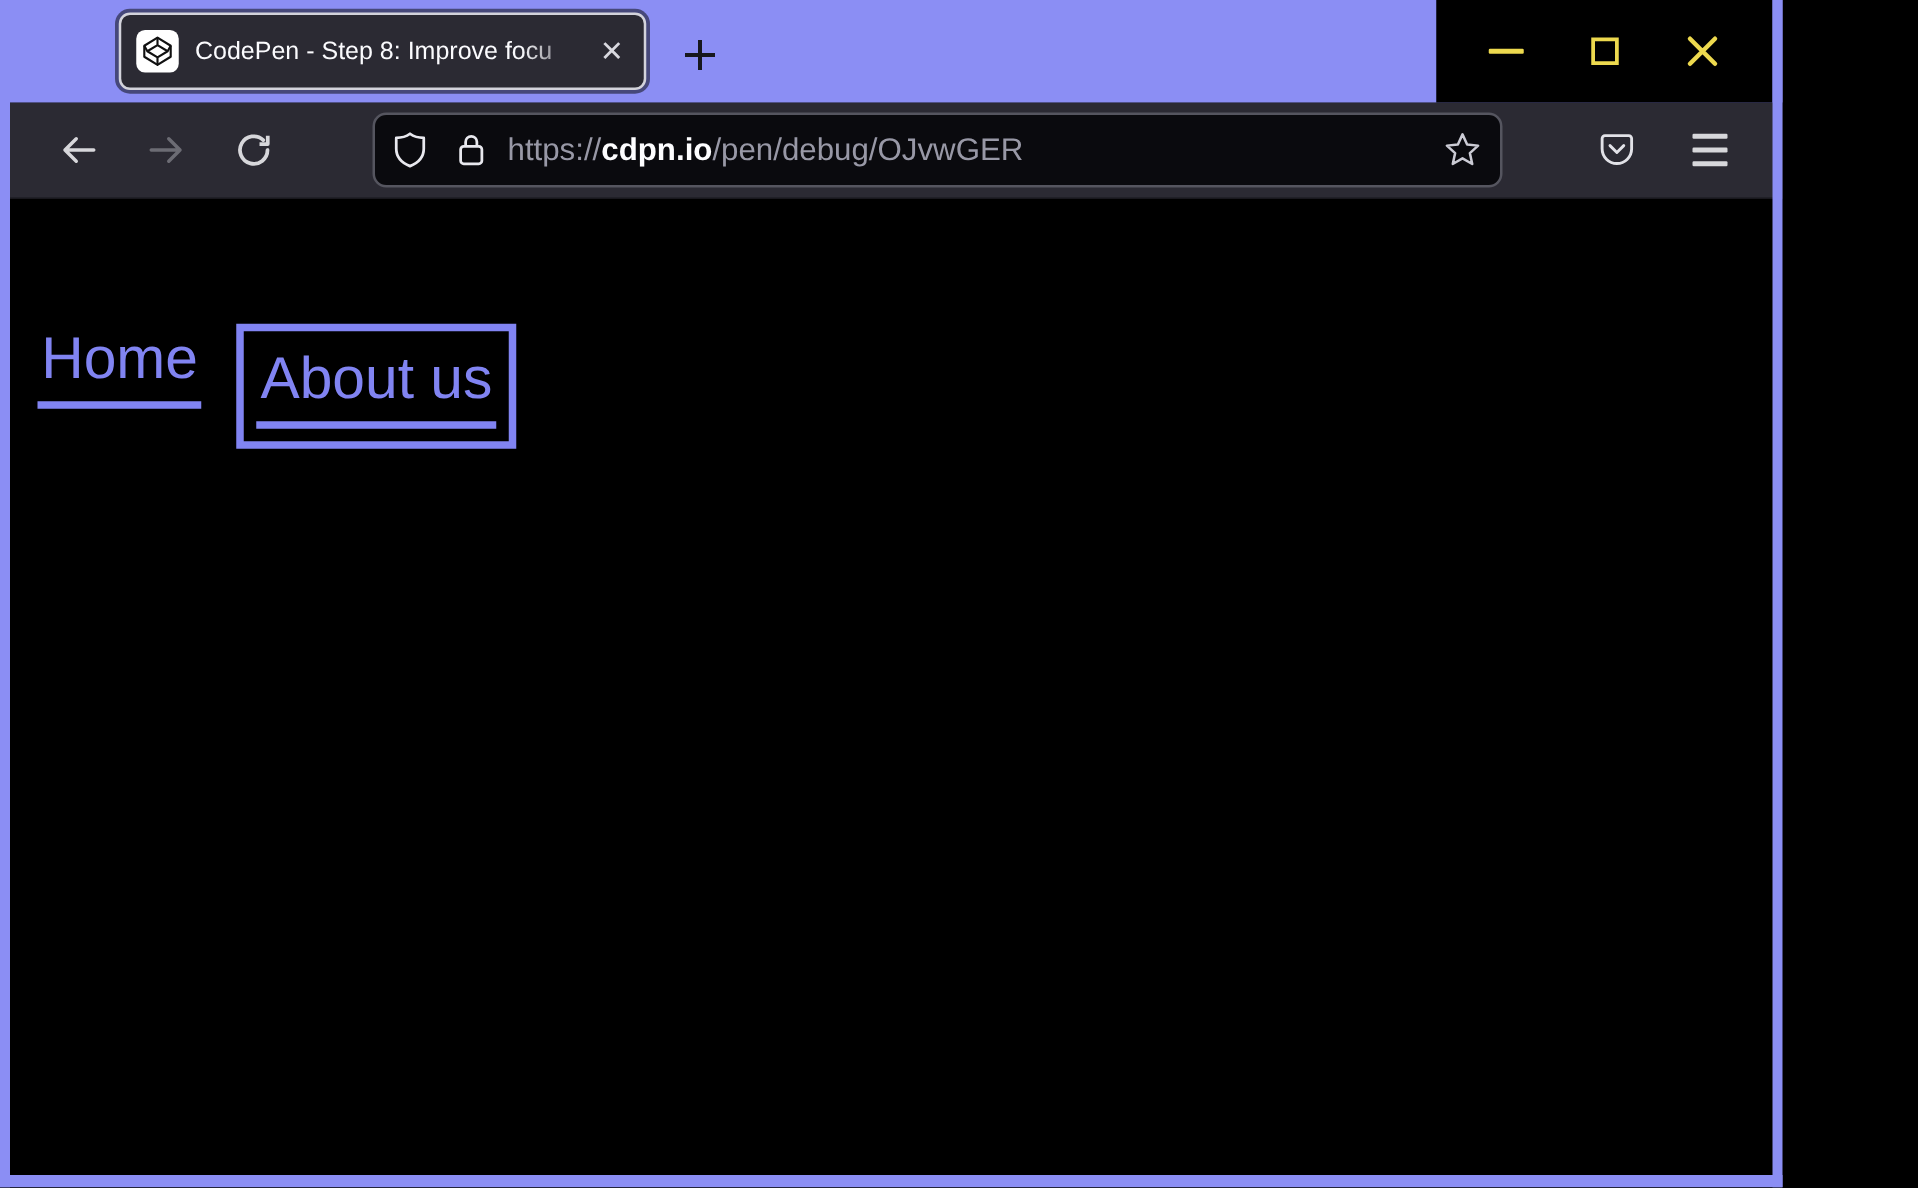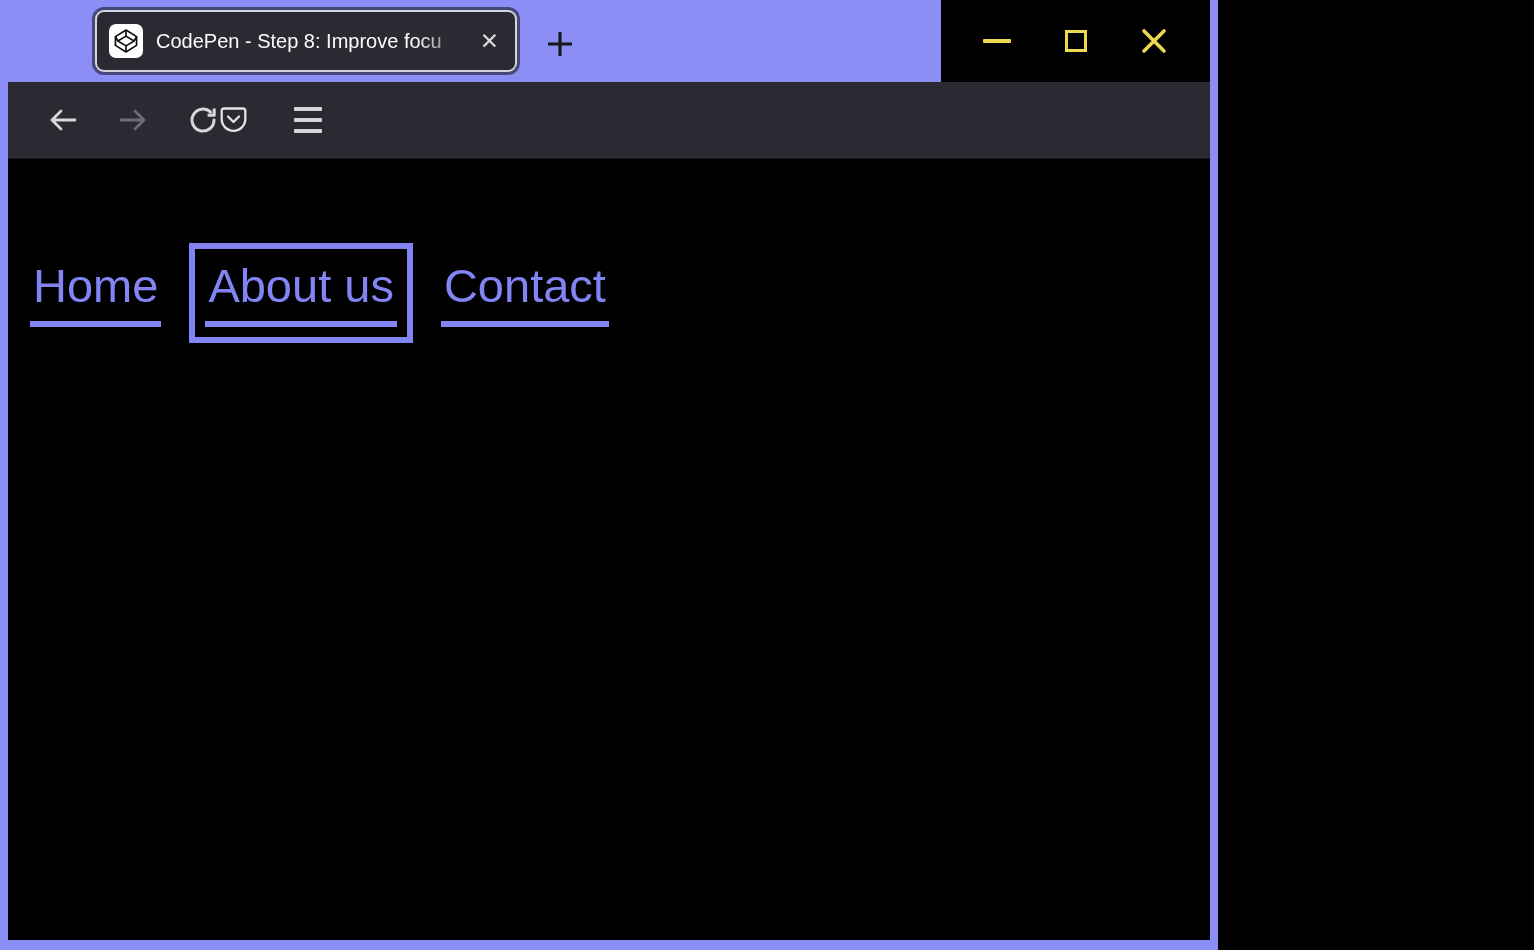--- a/index.html
+++ b/index.html
@@ -1,21 +1,21 @@
 <!DOCTYPE html>
 <html><head>
 <meta charset="utf-8">
 <style>
   * { box-sizing: border-box; }
   html,body { margin:0; padding:0; }
   body {
     width:1534px; height:950px; overflow:hidden;
     background:#000; font-family:"Liberation Sans", sans-serif;
   }
-  .window { position:relative; width:1218px; height:950px; background:#000; }
+  .window { position:relative; width:1426px; height:950px; background:#000; }
 
   
   .edge { position:absolute; background:#8b8ef4; z-index:60; }
   .edge-left  { left:0; top:0; width:8px; height:100%; }
   .edge-right { right:0; top:0; width:8px; height:100%; }
   .edge-bottom{ left:0; bottom:0; width:100%; height:10px; }
 
   
   .tabstrip { position:relative; width:100%; height:82px; background:#8b8ef4; }
   .tab {
@@ -78,21 +78,21 @@
   }
   .main-nav ul {
     list-style:none; margin:100px 0 0 0; padding:0;
     display:flex; gap:44px; align-items:flex-start;
   }
   .main-nav a {
     display:inline-block; color:#8184f2; font-size:47px; line-height:54px;
     text-decoration:none; padding:0 3px 8px 3px;
     border-bottom:6px solid #8184f2; cursor:pointer;
   }
-  .main-nav li.focused a { outline:6px solid #8184f2; outline-offset:10px; }
+  .main-nav li.focused a { outline:6px solid #8184f2; outline-offset:10px;margin-top:16px; }
 
   svg { display:block; }
 </style>
 </head>
 <body>
 
 <div class="window">
 
   <div class="tabstrip">
     <div class="tab">
@@ -140,40 +140,58 @@
         <path d="M5 17 H28 M19 8 L28 17 L19 26" stroke="#6c6c74" stroke-width="2.8" fill="none" stroke-linecap="round" stroke-linejoin="round"></path>
       </svg>
     </div>
     <div class="tool-btn">
       <svg width="34" height="34" viewBox="0 0 34 34">
         <path d="M28 17 a11 11 0 1 1 -3.4 -7.9" stroke="#d7d7db" stroke-width="3" fill="none" stroke-linecap="round"></path>
         <path d="M28.2 5.6 v6.6 h-6.6" stroke="#d7d7db" stroke-width="3" fill="none" stroke-linejoin="round"></path>
       </svg>
     </div>
 
+    <div class="urlbar">
+      <span class="url-ico">
+        <svg width="28" height="30" viewBox="0 0 28 30">
+          <path d="M14 2 C10.5 4.6 6.5 5.3 3 5.3 V14 c0 7.5 5.5 11.7 11 13.9 5.5-2.2 11-6.4 11-13.9 V5.3 C21.5 5.3 17.5 4.6 14 2 Z" stroke="#e8e8ee" stroke-width="2.2" fill="none" stroke-linejoin="round"></path>
+        </svg>
+      </span>
+      <span class="url-ico" style="margin-left:22px;">
+        <svg width="26" height="30" viewBox="0 0 26 30">
+          <rect x="4.5" y="12" width="17" height="14" rx="2.5" stroke="#e8e8ee" stroke-width="2.2" fill="none"></rect>
+          <path d="M8.5 12 V8.5 a4.5 4.5 0 0 1 9 0 V12" stroke="#e8e8ee" stroke-width="2.2" fill="none"></path>
+        </svg>
+      </span>
+      <span class="url-text"><span class="url-scheme">https://</span><span class="url-domain">cdpn.io</span><span class="url-path">/pen/debug/OJvwGER</span></span>
+      <span class="star">
+        <svg width="32" height="32" viewBox="0 0 32 32">
+          <path d="M16 3.5 l3.7 8.1 8.8 .9 -6.6 6 1.9 8.7 -7.8-4.5 -7.8 4.5 1.9-8.7 -6.6-6 8.8-.9 Z" stroke="#cbcbd4" stroke-width="2" fill="none" stroke-linejoin="round"></path>
+        </svg>
+      </span>
+    </div>
 
     <div class="tool-btn pocket">
       <svg width="27" height="29" viewBox="0 0 27 29">
         <path d="M4 2.5 h19 a2.3 2.3 0 0 1 2.3 2.3 v8.2 a11.8 11.8 0 0 1 -23.6 0 V4.8 A2.3 2.3 0 0 1 4 2.5 Z" stroke="#e2e2e8" stroke-width="2.3" fill="none"></path>
         <path d="M8 10.5 l5.5 5.5 5.5-5.5" stroke="#e2e2e8" stroke-width="2.3" fill="none" stroke-linecap="round" stroke-linejoin="round"></path>
       </svg>
     </div>
     <div class="burger">
       <div></div>
       <div></div>
       <div></div>
     </div>
   </div>
 
   <div class="content">
     <nav class="main-nav">
       <ul>
         <li><a href="#">Home</a></li>
         <li class="focused"><a href="#">About us</a></li>
-        <li><a href="#">Contact</a></li>
       </ul>
     </nav>
   </div>
 
   <div class="edge edge-left"></div>
   <div class="edge edge-right"></div>
   <div class="edge edge-bottom"></div>
 </div>
 
 </body></html>

